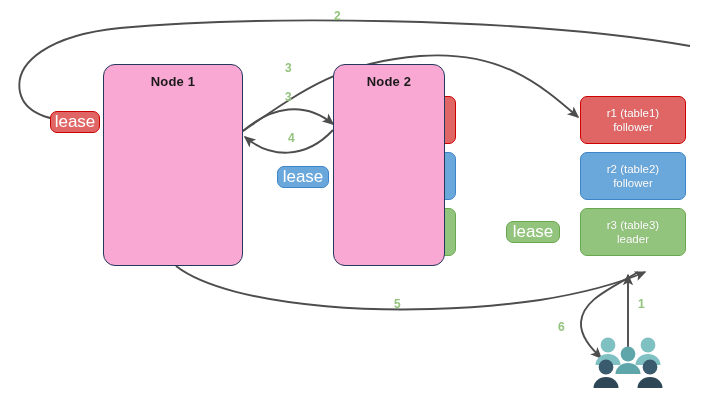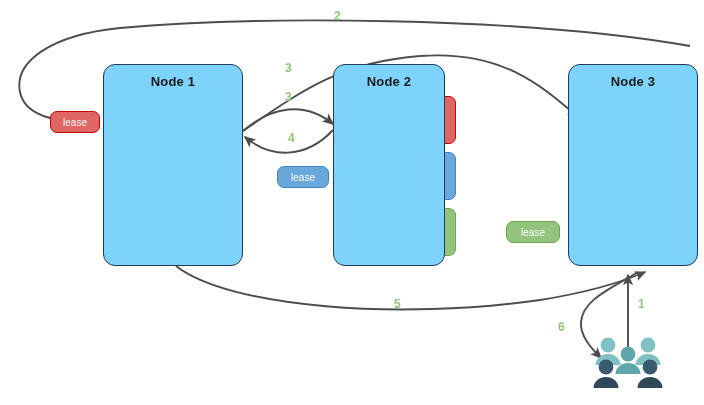--- a/index.html
+++ b/index.html
@@ -26,21 +26,21 @@
     height: 405px;
     pointer-events: none;
   }
 
   
   .node-box {
     position: absolute;
     box-sizing: border-box;
     border: 1.6px solid #23395b;
     border-radius: 12px;
-    background: #7dd3fc;
+    background: #f9a8d4;
     z-index: 3;
     text-decoration: underline;
   }
   .node-title {
     position: absolute;
     left: 0;
     right: 0;
     top: 9px;
     text-align: center;
     font-size: 13px;
@@ -76,21 +76,21 @@
   .lease {
     position: absolute;
     box-sizing: border-box;
     border-radius: 7px;
     border-width: 1.6px;
     border-style: solid;
     display: flex;
     align-items: center;
     justify-content: center;
     color: #ffffff;
-    font-size: 10px;
+    font-size: 17px;
     z-index: 4;
   }
 
   
   .step {
     position: absolute;
     color: #93c47d;
     font-size: 12px;
     font-weight: bold;
     z-index: 5;
@@ -155,23 +155,20 @@
   </div>
   <div class="replica chip-blue" style="left:350px; top:152px; width:106px; height:48px;">
     <span class="l1">r2 (table2)</span>
     <span class="l2">leader</span>
   </div>
   <div class="replica chip-green" style="left:350px; top:208px; width:106px; height:48px;">
     <span class="l1">r3 (table3)</span>
     <span class="l2">follower</span>
   </div>
 
-  <div class="node-box" style="left:568px; top:64px; width:130px; height:202px;">
-    <div class="node-title">Node 3</div>
-  </div>
   <div class="replica chip-red" style="left:580px; top:96px; width:106px; height:48px;">
     <span class="l1">r1 (table1)</span>
     <span class="l2">follower</span>
   </div>
   <div class="replica chip-blue" style="left:580px; top:152px; width:106px; height:48px;">
     <span class="l1">r2 (table2)</span>
     <span class="l2">follower</span>
   </div>
   <div class="replica chip-green" style="left:580px; top:208px; width:106px; height:48px;">
     <span class="l1">r3 (table3)</span>

